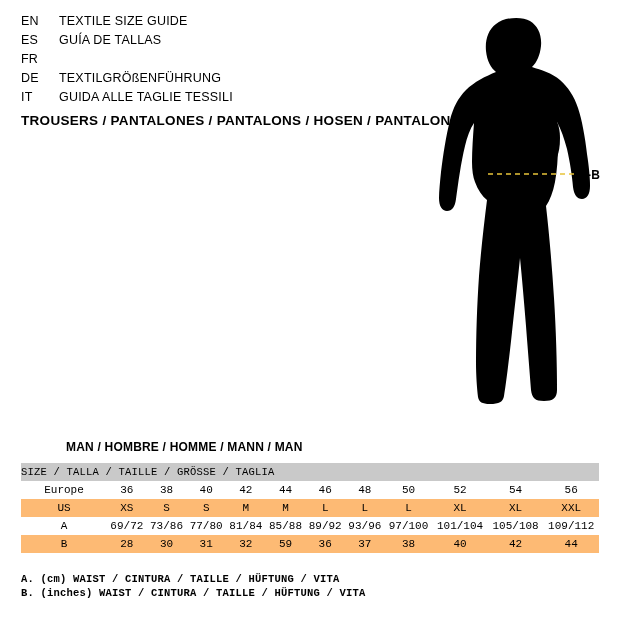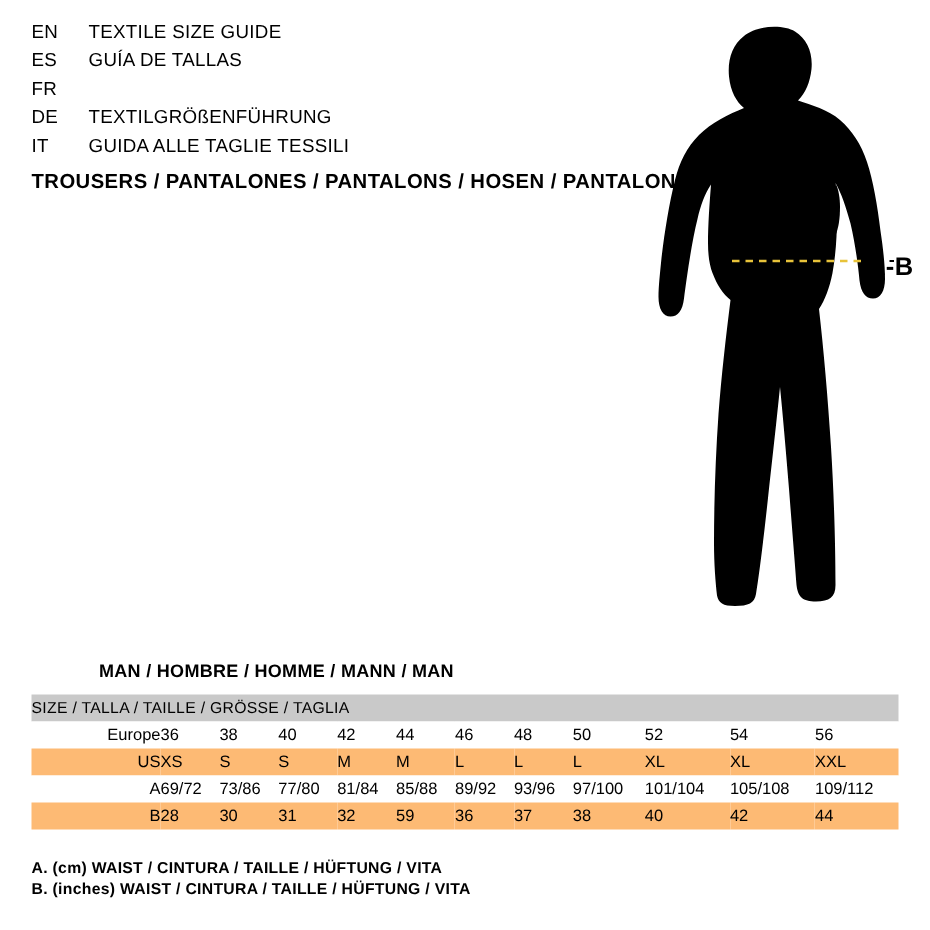--- a/index.html
+++ b/index.html
@@ -59,21 +59,21 @@
     width: 215px;
     height: 405px;
   }
   .figure-wrap svg {
     display: block;
   }
   .ab-label {
     position: absolute;
     left: 178px;
     top: 158px;
-    font-size: 17px;
+    font-size: 12px;
     font-weight: bold;
     letter-spacing: 0.3px;
   }
 
   
   .section-title {
     position: absolute;
     left: 21px;
     top: 440px;
     font-size: 12px;
@@ -82,20 +82,21 @@
     padding-left: 45px;
   }
 
   table.size-table {
     position: absolute;
     left: 21px;
     top: 463px;
     width: 578px;
     border-collapse: collapse;
     font-size: 11px;
+    font-family: Liberation Mono, monospace;
   }
   table.size-table td {
     padding: 0;
     height: 18px;
     line-height: 18px;
     vertical-align: middle;
   }
   .row-head td {
     background: #c9c9c9;
     font-size: 10.5px;
@@ -104,39 +105,40 @@
     letter-spacing: 0.2px;
   }
   .row-shaded td {
     background: #fdba74;
   }
   .row-plain td {
     background: #ffffff;
   }
   .cell-label {
     padding-left: 4px;
-    text-align: right;
+    text-align: center;
     width: 86px;
   }
   .cell-val {
-    text-align: left;
+    text-align: center;
   }
 
   
   .notes {
     position: absolute;
     left: 21px;
     top: 572px;
     font-size: 10.5px;
     line-height: 14px;
     font-weight: bold;
     letter-spacing: 0.2px;
   }
   .notes div {
     white-space: nowrap;
+    font-family: Liberation Mono, monospace;
   }
 </style>
 </head>
 <body>
 
 <div class="page">
 
   <div class="lang-block">
     <div class="lang-row">
       <div class="lang-code">EN</div>

